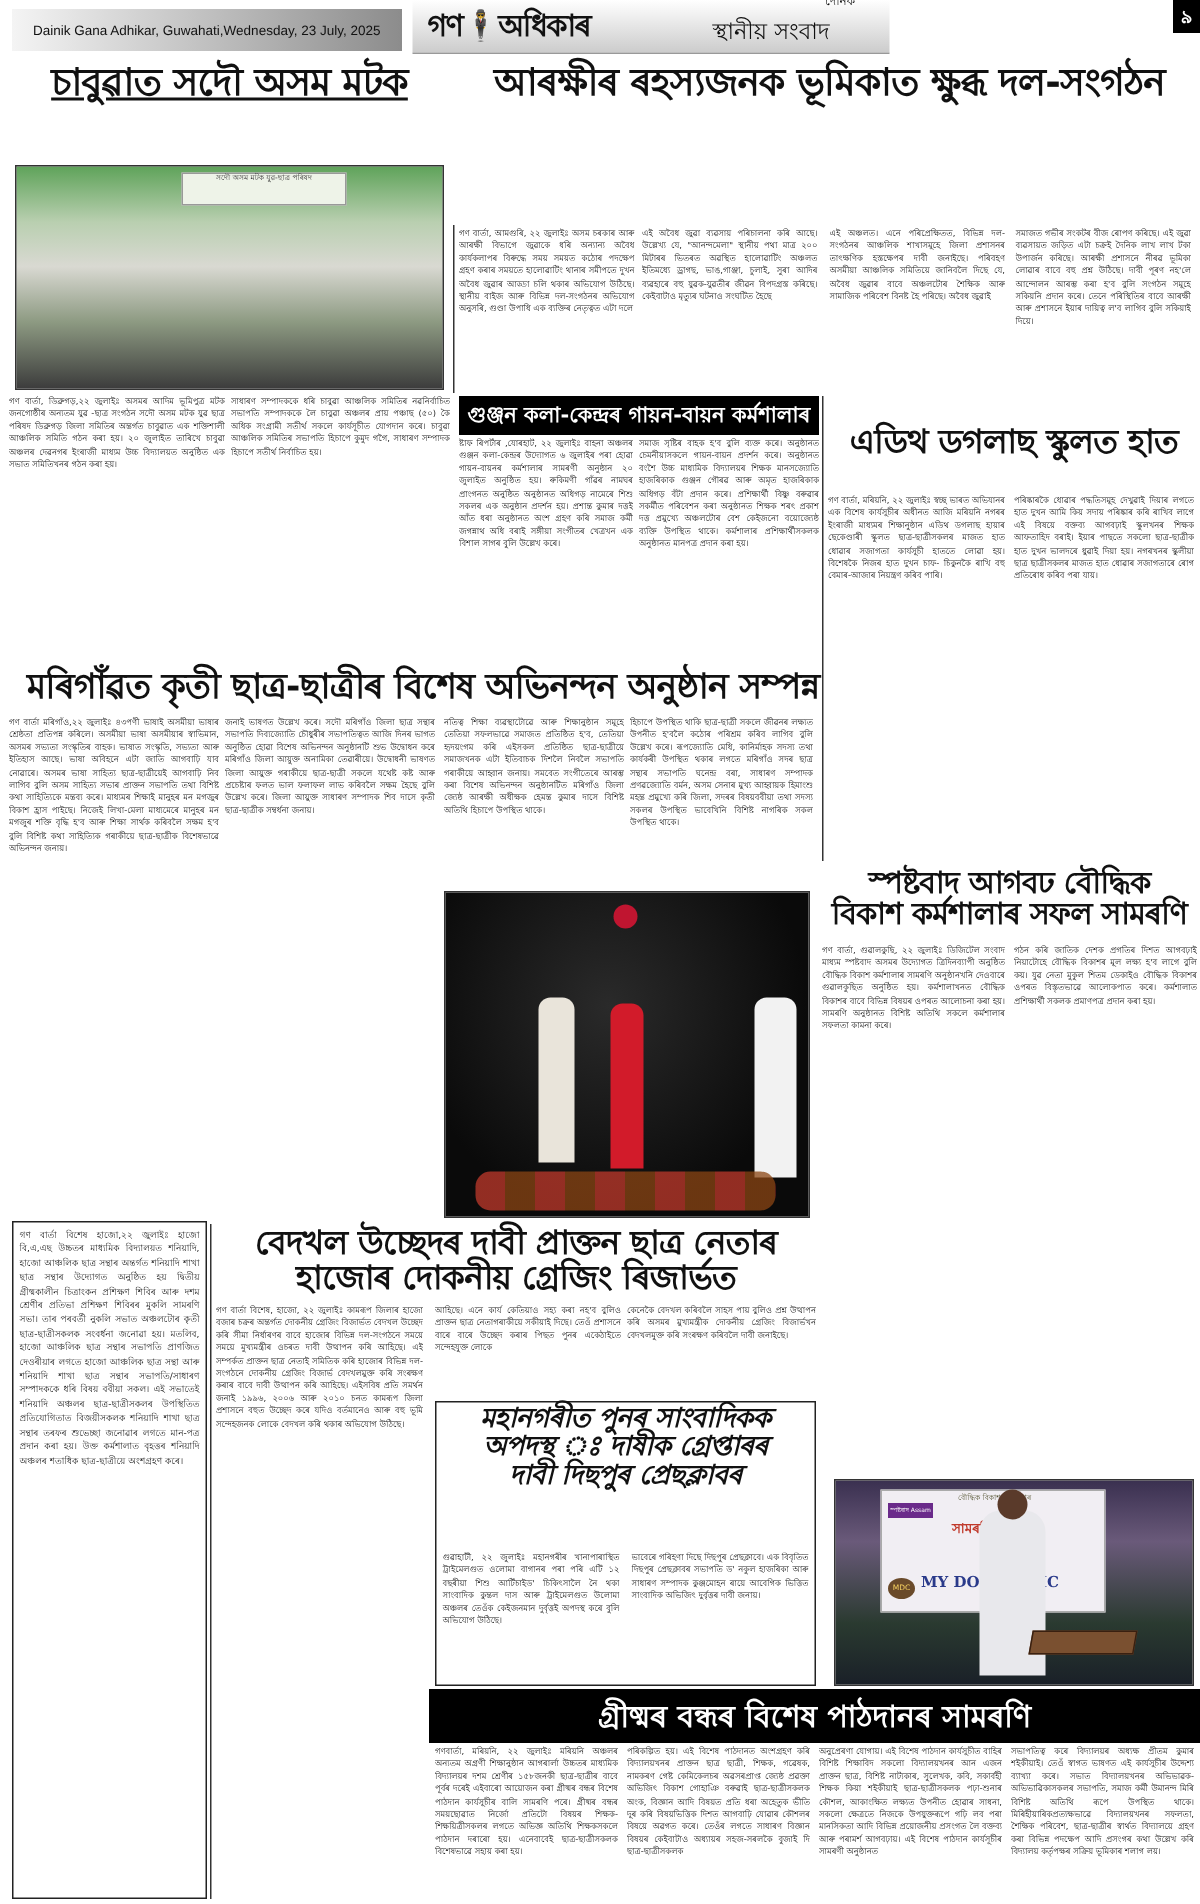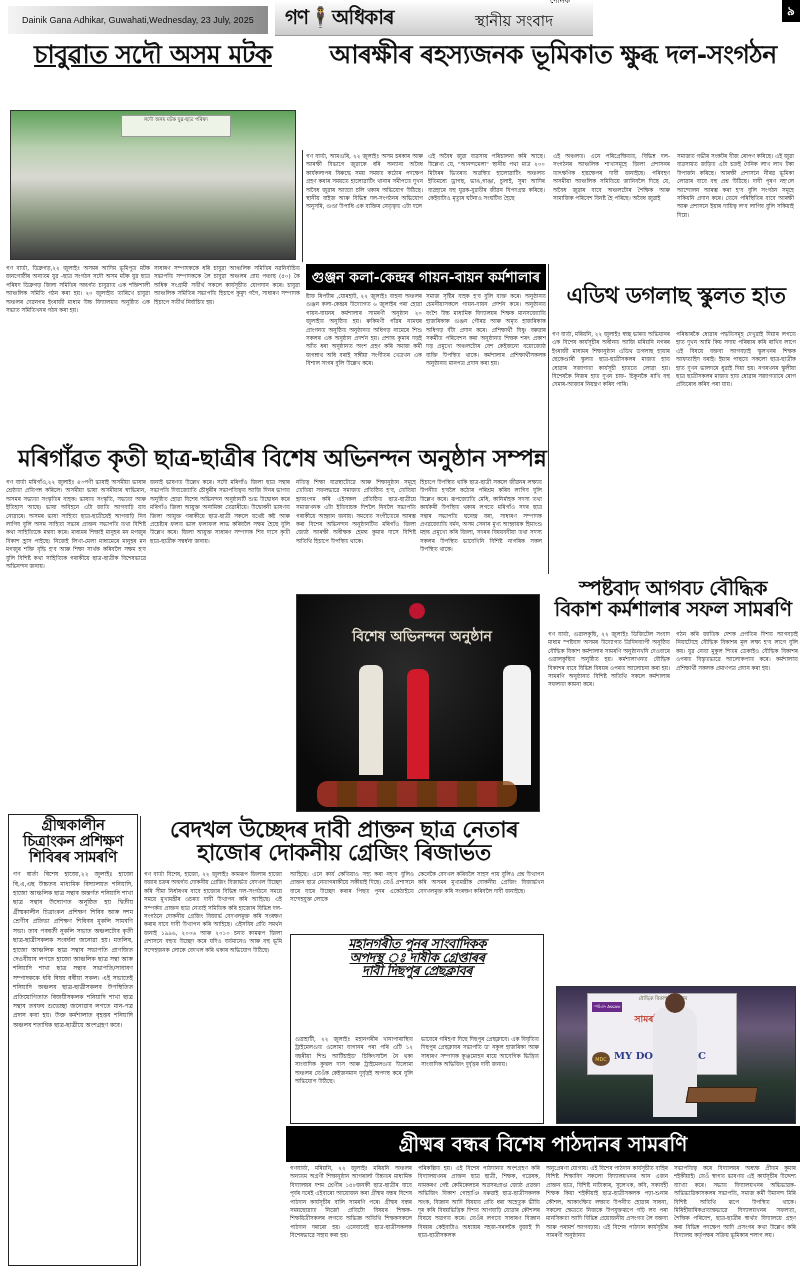--- a/index.html
+++ b/index.html
@@ -62,54 +62,48 @@
 </div>
 <div class="abs body" style="left:552px;top:330px;width:118px;height:240px;">গণ বাৰ্তা, মৰিয়নি, ২২ জুলাইঃ স্বচ্ছ ভাৰত অভিযানৰ এক বিশেষ কাৰ্যসূচীৰ অধীনত আজি মৰিয়নি নগৰৰ ইংৰাজী মাধ্যমৰ শিক্ষানুষ্ঠান এডিথ ডগলাছ হায়াৰ ছেকেণ্ডাৰী স্কুলত ছাত্ৰ-ছাত্ৰীসকলৰ মাজত হাত ধোৱাৰ সজাগতা কাৰ্যসূচী হাততে লোৱা হয়। বিশেষকৈ নিজৰ হাত দুখন চাফ- চিকুনকৈ ৰাখি বহু বেমাৰ-আজাৰ নিয়ন্ত্ৰণ কৰিব পাৰি।</div>
 <div class="abs body" style="left:676px;top:330px;width:120px;height:240px;">পৰিষ্কাৰকৈ ধোৱাৰ পদ্ধতিসমূহ দেখুৱাই দিয়াৰ লগতে হাত দুখন আমি কিয় সদায় পৰিষ্কাৰ কৰি ৰাখিব লাগে এই বিষয়ে বক্তব্য আগবঢ়াই স্কুলখনৰ শিক্ষক আফতাহিদ বৰাই। ইয়াৰ পাছতে সকলো ছাত্ৰ-ছাত্ৰীক হাত দুখন ভালদৰে ধুৱাই দিয়া হয়। নগৰখনৰ স্কুলীয়া ছাত্ৰ ছাত্ৰীসকলৰ মাজত হাত ধোৱাৰ সজাগতাৰে ৰোগ প্ৰতিৰোধ কৰিব পৰা যায়।</div>
 
 <div class="abs head" style="left:18px;top:446px;width:540px;font-size:23px;text-align:left;">মৰিগাঁৱত কৃতী ছাত্ৰ-ছাত্ৰীৰ বিশেষ অভিনন্দন অনুষ্ঠান সম্পন্ন</div>
 <div class="abs body" style="left:6px;top:478px;width:140px;height:330px;">গণ বাৰ্তা মৰিগাঁও,২২ জুলাইঃ ৪৩পণী ভাষাই অসমীয়া ভাষাৰ শ্ৰেষ্ঠতা প্ৰতিপন্ন কৰিলে। অসমীয়া ভাষা অসমীয়াৰ স্বাভিমান, অসমৰ সভ্যতা সংস্কৃতিৰ বাহক। ভাষাত সংস্কৃতি, সভ্যতা আৰু ইতিহাস আছে। ভাষা অবিহনে এটা জাতি আগবাঢ়ি যাব নোৱাৰে। অসমৰ ভাষা সাহিত্য ছাত্ৰ-ছাত্ৰীয়েই আগবাঢ়ি নিব লাগিব বুলি অসম সাহিত্য সভাৰ প্ৰাক্তন সভাপতি তথা বিশিষ্ট কথা সাহিত্যিকে মন্তব্য কৰে। মাধ্যমৰ শিক্ষাই মানুহৰ মন মগজুৰ বিকাশ হ্ৰাস পাইছে। নিজেই লিখা-মেলা মাধ্যমেৰে মানুহৰ মন মগজুৰ শক্তি বৃদ্ধি হ'ব আৰু শিক্ষা সাৰ্থক কৰিবলৈ সক্ষম হ'ব বুলি বিশিষ্ট কথা সাহিত্যিক গৰাকীয়ে ছাত্ৰ-ছাত্ৰীক বিশেষভাৱে অভিনন্দন জনায়।</div>
 <div class="abs body" style="left:150px;top:478px;width:140px;height:330px;">জনাই ভাষণত উল্লেখ কৰে। সদৌ মৰিগাঁও জিলা ছাত্ৰ সন্থাৰ সভাপতি দিব্যজ্যোতি চৌধুৰীৰ সভাপতিত্বত আজি দিনৰ ভাগত অনুষ্ঠিত হোৱা বিশেষ অভিনন্দন অনুষ্ঠানটি শুভ উদ্বোধন কৰে মৰিগাঁও জিলা আয়ুক্ত অনামিকা তেৱাৰীয়ে। উদ্বোধনী ভাষণত জিলা আয়ুক্ত গৰাকীয়ে ছাত্ৰ-ছাত্ৰী সকলে যথেষ্ট কষ্ট আৰু প্ৰচেষ্টাৰ ফলত ভাল ফলাফল লাভ কৰিবলৈ সক্ষম হৈছে বুলি উল্লেখ কৰে। জিলা আয়ুক্ত সাধাৰণ সম্পাদক শিব দাসে কৃতী ছাত্ৰ-ছাত্ৰীক সম্বৰ্ধনা জনায়।</div>
 <div class="abs body" style="left:296px;top:478px;width:120px;height:112px;">নতিত্ব শিক্ষা ব্যৱস্থাটোৱে আৰু শিক্ষানুষ্ঠান সমূহে তেতিয়া সফলভাৱে সমাজত প্ৰতিষ্ঠিত হ'ব, তেতিয়া হৃদয়ংগম কৰি এইসকল প্ৰতিষ্ঠিত ছাত্ৰ-ছাত্ৰীয়ে সমাজখনক এটা ইতিবাচক দিশলৈ নিবলৈ সভাপতি গৰাকীয়ে আহ্বান জনায়। সমবেত সংগীতেৰে আৰম্ভ কৰা বিশেষ অভিনন্দন অনুষ্ঠানটিত মৰিগাঁও জিলা জ্যেষ্ঠ আৰক্ষী অধীক্ষক হেমন্ত কুমাৰ দাসে বিশিষ্ট অতিথি হিচাপে উপস্থিত থাকে।</div>
 <div class="abs body" style="left:420px;top:478px;width:122px;height:112px;">হিচাপে উপস্থিত থাকি ছাত্ৰ-ছাত্ৰী সকলে জীৱনৰ লক্ষ্যত উপনীত হ'বলৈ কঠোৰ পৰিশ্ৰম কৰিব লাগিব বুলি উল্লেখ কৰে। ৰূপজ্যোতি মেধি, কানিৰ্মাহক সদস্য তথা কাৰ্যকৰী উপস্থিত থকাৰ লগতে মৰিগাঁও সদৰ ছাত্ৰ সন্থাৰ সভাপতি ঘনেন্দ্ৰ বৰা, সাধাৰণ সম্পাদক প্ৰণৱজ্যোতি বৰ্মন, অসম সেনাৰ মুখ্য আহ্বায়ক হিমাংশু মহন্ত প্ৰমুখ্যে কৰি জিলা, সদৰৰ বিষয়ববীয়া তথা সদস্য সকলৰ উপস্থিত ভাবেখিনি বিশিষ্ট নাগৰিক সকল উপস্থিত থাকে।</div>
 <div class="abs photo" style="left:296px;top:594px;width:244px;height:218px;background:radial-gradient(ellipse at 45% 35%,#2a2a2a,#0a0a0a 70%);">
-  <div class="abs" style="left:40px;top:30px;width:170px;height:28px;color:#e8e0d0;font-size:14px;font-weight:bold;text-align:center;">বিশেষ অভিনন্দন অনুষ্ঠান</div>
   <div class="abs" style="left:112px;top:8px;width:16px;height:16px;border-radius:50%;background:#c01530;"></div>
   <div class="abs" style="left:62px;top:70px;width:24px;height:110px;background:#e9e4da;border-radius:8px 8px 0 0;"></div>
   <div class="abs" style="left:110px;top:74px;width:22px;height:110px;background:#d21b2a;border-radius:8px 8px 0 0;"></div>
   <div class="abs" style="left:206px;top:70px;width:28px;height:120px;background:#f2f2f2;border-radius:8px 8px 0 0;"></div>
   <div class="abs" style="left:20px;top:186px;width:200px;height:26px;background:repeating-linear-gradient(90deg,#c0392b 0 20px,#8b4513 20px 40px);opacity:.75;border-radius:10px;"></div>
 </div>
 
 <div class="abs head" style="left:548px;top:578px;width:250px;font-size:20px;">
   <div>স্পষ্টবাদ আগবঢ বৌদ্ধিক</div>
   <div>বিকাশ কৰ্মশালাৰ সফল সামৰণি</div>
 </div>
 <div class="abs body" style="left:548px;top:630px;width:122px;height:350px;">গণ বাৰ্তা, গুৱালকুছি, ২২ জুলাইঃ ডিজিটেল সংবাদ মাধ্যম স্পষ্টবাদ অসমৰ উদ্যোগত ত্ৰিদিনব্যাপী অনুষ্ঠিত বৌদ্ধিক বিকাশ কৰ্মশালাৰ সামৰণি অনুষ্ঠানখনি দেওবাৰে গুৱালকুছিত অনুষ্ঠিত হয়। কৰ্মশালাখনত বৌদ্ধিক বিকাশৰ বাবে বিভিন্ন বিষয়ৰ ওপৰত আলোচনা কৰা হয়। সামৰণি অনুষ্ঠানত বিশিষ্ট অতিথি সকলে কৰ্মশালাৰ সফলতা কামনা কৰে।</div>
 <div class="abs body" style="left:676px;top:630px;width:122px;height:350px;">গঠন কৰি জাতিক দেশক প্ৰগতিৰ দিশত আগবঢ়াই নিয়াটোহে বৌদ্ধিক বিকাশৰ মূল লক্ষ্য হ'ব লাগে বুলি কয়। যুৱ নেতা মুকুল শিতম ডেকাইও বৌদ্ধিক বিকাশৰ ওপৰত বিস্তৃতভাৱে আলোকপাত কৰে। কৰ্মশালাত প্ৰশিক্ষাৰ্থী সকলক প্ৰমাণপত্ৰ প্ৰদান কৰা হয়।</div>
 
 <div class="abs boxed" style="left:8px;top:814px;width:130px;height:452px;">
-  <div class="head" style="font-size:15px;padding-top:3px;">
-    <div>গ্ৰীষ্মকালীন</div>
-    <div>চিত্ৰাংকন প্ৰশিক্ষণ</div>
-    <div>শিবিৰৰ সামৰণি</div>
-  </div>
   <div class="body" style="padding:4px 4px;font-size:6px;line-height:9.4px;height:390px;">গণ বাৰ্তা বিশেষ হাজো,২২ জুলাইঃ হাজো বি,এ,এছ উচ্চতৰ মাধ্যমিক বিদ্যালয়ত শনিয়াদি, হাজো আঞ্চলিক ছাত্ৰ সন্থাৰ অন্তৰ্গত শনিয়াদি শাখা ছাত্ৰ সন্থাৰ উদ্যোগত অনুষ্ঠিত হয় দ্বিতীয় গ্ৰীষ্মকালীন চিত্ৰাংকন প্ৰশিক্ষণ শিবিৰ আৰু দশম শ্ৰেণীৰ প্ৰতিভা প্ৰশিক্ষণ শিবিৰৰ মুকলি সামৰণি সভা। তাৰ পৰবৰ্তী নুকলি সভাত অঞ্চলটোৰ কৃতী ছাত্ৰ-ছাত্ৰীসকলক সংবৰ্ধনা জনোৱা হয়। মতলিব, হাজো আঞ্চলিক ছাত্ৰ সন্থাৰ সভাপতি প্ৰাণজিত দেওৰীয়াৰ লগতে হাজো আঞ্চলিক ছাত্ৰ সন্থা আৰু শনিয়াদি শাখা ছাত্ৰ সন্থাৰ সভাপতি/সাধাৰণ সম্পাদককে ধৰি বিষয় ববীয়া সকল। এই সভাতেই শনিয়াদি অঞ্চলৰ ছাত্ৰ-ছাত্ৰীসকলৰ উপস্থিতিত প্ৰতিযোগিতাত বিজয়ীসকলক শনিয়াদি শাখা ছাত্ৰ সন্থাৰ তৰফৰ শুভেচ্ছা জনোৱাৰ লগতে মান-পত্ৰ প্ৰদান কৰা হয়। উক্ত কৰ্মশালাত বৃহত্তৰ শনিয়াদি অঞ্চলৰ শতাধিক ছাত্ৰ-ছাত্ৰীয়ে অংশগ্ৰহণ কৰে।</div>
 </div>
 
 <div class="abs head" style="left:142px;top:818px;width:404px;font-size:22px;">
   <div>বেদখল উচ্ছেদৰ দাবী প্ৰাক্তন ছাত্ৰ নেতাৰ</div>
   <div>হাজোৰ দোকনীয় গ্ৰেজিং ৰিজাৰ্ভত</div>
 </div>
 <div class="abs body" style="left:144px;top:870px;width:138px;height:396px;">গণ বাৰ্তা বিশেষ, হাজো, ২২ জুলাইঃ কামৰূপ জিলাৰ হাজো বজাৰ চক্ৰৰ অন্তৰ্গত দোকনীয় গ্ৰেজিং বিজাৰ্ভত বেদখল উচ্ছেদ কৰি সীমা নিৰ্ধাৰণৰ বাবে হাজোৰ বিভিন্ন দল-সংগঠনে সময়ে সময়ে মুখ্যমন্ত্ৰীৰ ওচৰত দাবী উত্থাপন কৰি আহিছে। এই সম্পৰ্কত প্ৰাক্তন ছাত্ৰ নেতাই সমিতিক কৰি হাজোৰ বিভিন্ন দল-সংগঠনে দোকনীয় গ্ৰেজিং বিজাৰ্ভ বেদখলমুক্ত কৰি সংৰক্ষণ কৰাৰ বাবে দাবী উত্থাপন কৰি আহিছে। এইসবিষ প্ৰতি সমৰ্থন জনাই ১৯৯৬, ২০০৬ আৰু ২০১০ চনত কামৰূপ জিলা প্ৰশাসনে বহুত উচ্ছেদ কৰে যদিও বৰ্তমানেও আৰু বহু ভূমি সন্দেহজনক লোকে বেদখল কৰি থকাৰ অভিযোগ উঠিছে।</div>
 <div class="abs body" style="left:290px;top:870px;width:124px;height:60px;">আহিছে। এনে কাৰ্য কেতিয়াও সহ্য কৰা নহ'ব বুলিও প্ৰাক্তন ছাত্ৰ নেতাগৰাকীয়ে সকীয়াই দিছে। তেওঁ প্ৰশাসনে বাৰে বাৰে উচ্ছেদ কৰাৰ পিছত পুনৰ একেঠাইতে সন্দেহযুক্ত লোকে</div>
 <div class="abs body" style="left:418px;top:870px;width:126px;height:60px;">কেনেকৈ বেদখল কৰিবলৈ সাহস পায় বুলিও প্ৰশ্ন উত্থাপন কৰি অসমৰ মুখ্যমন্ত্ৰীক দোকনীয় গ্ৰেজিং বিজাৰ্ভখন বেদখলমুক্ত কৰি সংৰক্ষণ কৰিবলৈ দাবী জনাইছে।</div>
 
 <div class="abs boxed" style="left:290px;top:934px;width:254px;height:190px;">
-  <div class="head" style="font-size:13px;font-style:italic;text-decoration:underline;padding-top:2px;">
+  <div class="head" style="font-size:18px;font-style:italic;padding-top:2px;">
     <div>মহানগৰীত পুনৰ সাংবাদিকক</div>
     <div>অপদস্থ ঃ দাষীক গ্ৰেপ্তাৰৰ</div>
     <div>দাবী দিছপুৰ প্ৰেছক্লাবৰ</div>
   </div>
   <div class="abs body" style="left:4px;top:100px;width:118px;height:84px;">গুৱাহাটী, ২২ জুলাইঃ মহানগৰীৰ খানাপাৰাস্থিত ট্ৰাইমেলগুত ওলোমা বাগানৰ পৰা পৰি এটি ১২ বছৰীয়া শিশু আৰ্টিচাইড' চিকিৎসালৈ নৈ থকা সাংবাদিক কুন্তল দাস আৰু ট্ৰাইমেলগুত উলোমা অঞ্চলৰ তেওঁক কেইজনমান দুৰ্বৃত্তই অপদস্থ কৰে বুলি অভিযোগ উঠিছে।</div>
   <div class="abs body" style="left:130px;top:100px;width:118px;height:84px;">ভাবেৰে গৰিহণা দিছে দিছপুৰ প্ৰেছক্লাবে। এক বিবৃতিত দিছপুৰ প্ৰেছক্লাবৰ সভাপতি ড' নকুল হাজৰিকা আৰু সাধাৰণ সম্পাদক কুঞ্জমোহন ৰায়ে আবেগিক ভিত্তিত সাংবাদিক অভিজিৎ দুৰ্বৃত্তৰ দাবী জনায়।</div>
 </div>
 
 <div class="abs photo" style="left:556px;top:986px;width:240px;height:138px;background:linear-gradient(180deg,#3a3050 0%,#6a5a7a 30%,#2a3a30 70%,#1a2028 100%);">
   <div class="abs" style="left:30px;top:6px;width:150px;height:82px;background:#f1eef3;border:1px solid #aaa;">

